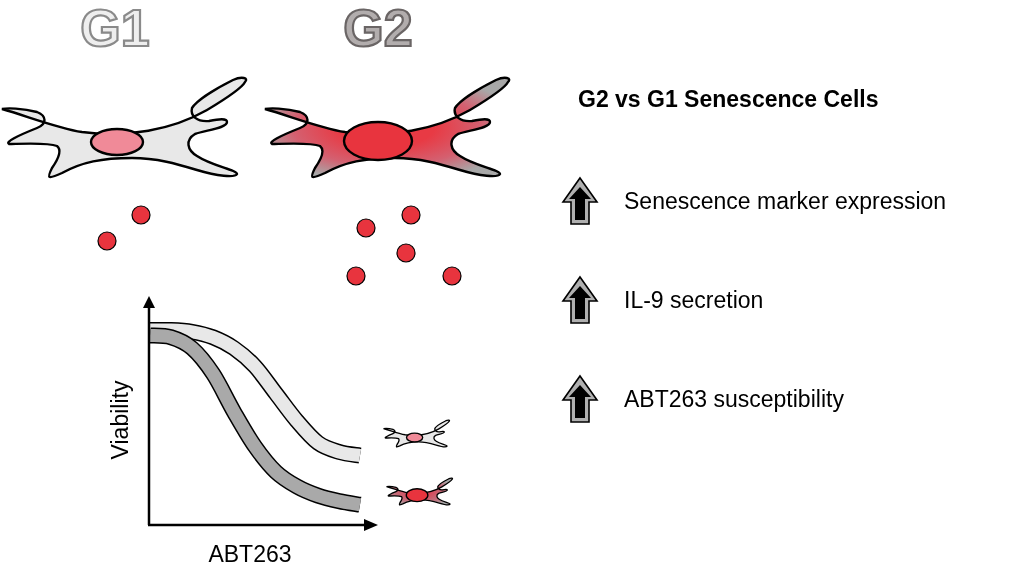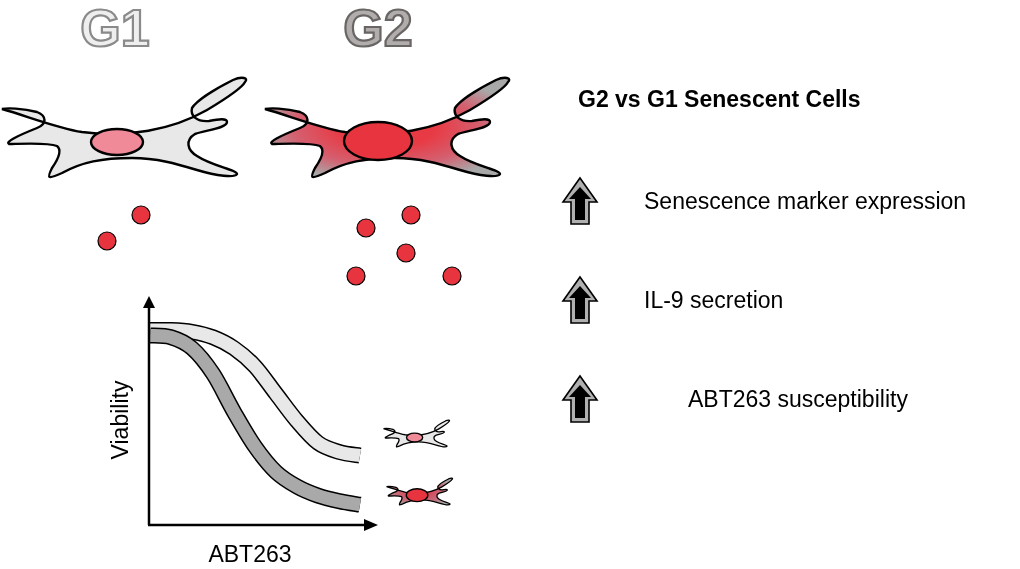--- a/index.html
+++ b/index.html
@@ -2,21 +2,21 @@
 <html><head>
 <meta charset="utf-8">
 <style>
   html, body { margin: 0; padding: 0; background: #ffffff; }
   body { width: 1020px; height: 569px; position: relative; overflow: hidden; font-family: "Liberation Sans", sans-serif; }
   #canvas { position: absolute; left: 0; top: 0; }
   .label-text { font-family: "Liberation Sans", sans-serif; fill: #000; }
   .group-label { font-family: "Liberation Sans", sans-serif; font-weight: bold; font-size: 52px; stroke-width: 2.2px; }
   .title-text { position: absolute; left: 578px; top: 86px; font-size: 23px; font-weight: bold; color: #000; white-space: nowrap; }
   .item { position: absolute; left: 560px; height: 50px; display: flex; align-items: center; }
-  .item-text { font-size: 23px; color: #000; white-space: nowrap; margin-left: 44px; }
+  .item-text { font-size: 23px; color: #000; white-space: nowrap; margin-left: 24px; }
   .item-arrow { width: 40px; height: 50px; display: block; }
 </style>
 </head>
 <body>
 
 <svg id="canvas" width="1020" height="569" viewBox="0 0 1020 569">
   <defs>
     <radialGradient id="g2grad" cx="0.5" cy="0.5" r="0.55">
       <stop offset="0.35" stop-color="#e83a44"></stop>
       <stop offset="0.7" stop-color="#d46070"></stop>
@@ -74,35 +74,35 @@
   <g transform="translate(420,431) scale(0.27)">
     <use href="#cellShape" fill="#e8e8e8" stroke="#000" stroke-width="5"></use>
     <ellipse cx="-20" cy="24" rx="30" ry="16" fill="#f08a98" stroke="#000" stroke-width="5"></ellipse>
   </g>
   <g transform="translate(423,489) scale(0.27)">
     <use href="#cellShape" fill="url(#g2gradsmall)" stroke="#000" stroke-width="5"></use>
     <ellipse cx="-22" cy="23" rx="40" ry="24" fill="#e8343e" stroke="#000" stroke-width="5"></ellipse>
   </g>
 </svg>
 
-<div class="title-text">G2 vs G1 Senescent Cells</div>
+<div class="title-text">G2 vs G1 Senescence Cells</div>
 
 <div class="item" style="top:176px;">
   <svg class="item-arrow" viewBox="0 0 40 50">
     <polygon points="20,2 37,26 29,26 29,48 11,48 11,26 3,26" fill="#b0b0b0" stroke="#000" stroke-width="1.6"></polygon>
     <polygon points="20,11 31,23 25,23 25,44 15,44 15,23 9,23" fill="#000"></polygon>
   </svg>
   <span class="item-text">Senescence marker expression</span>
 </div>
 <div class="item" style="top:275px;">
   <svg class="item-arrow" viewBox="0 0 40 50">
     <polygon points="20,2 37,26 29,26 29,48 11,48 11,26 3,26" fill="#b0b0b0" stroke="#000" stroke-width="1.6"></polygon>
     <polygon points="20,11 31,23 25,23 25,44 15,44 15,23 9,23" fill="#000"></polygon>
   </svg>
   <span class="item-text">IL-9 secretion</span>
 </div>
-<div class="item" style="top:374px;gap:44px;">
+<div class="item" style="top:374px;">
   <svg class="item-arrow" viewBox="0 0 40 50">
     <polygon points="20,2 37,26 29,26 29,48 11,48 11,26 3,26" fill="#b0b0b0" stroke="#000" stroke-width="1.6"></polygon>
     <polygon points="20,11 31,23 25,23 25,44 15,44 15,23 9,23" fill="#000"></polygon>
   </svg>
   <span class="item-text">ABT263 susceptibility</span>
 </div>
 
 </body></html>

